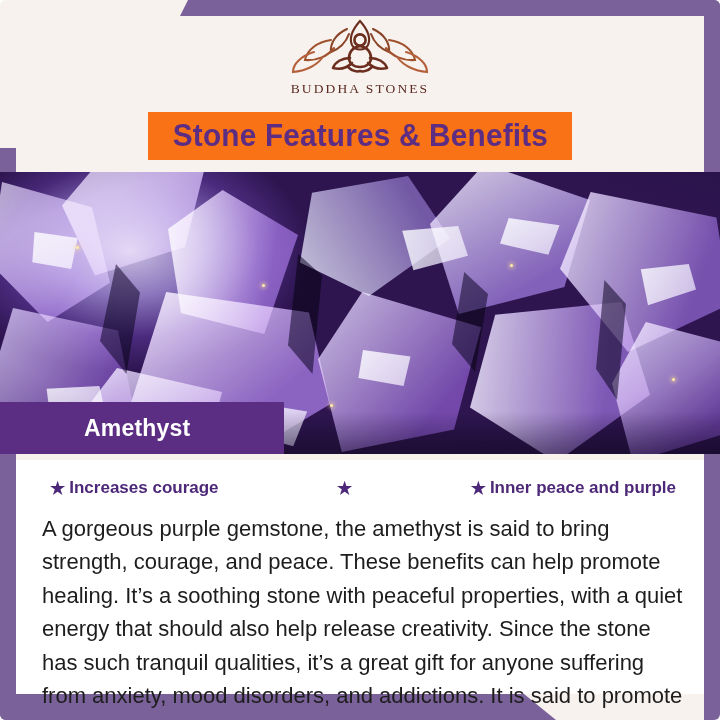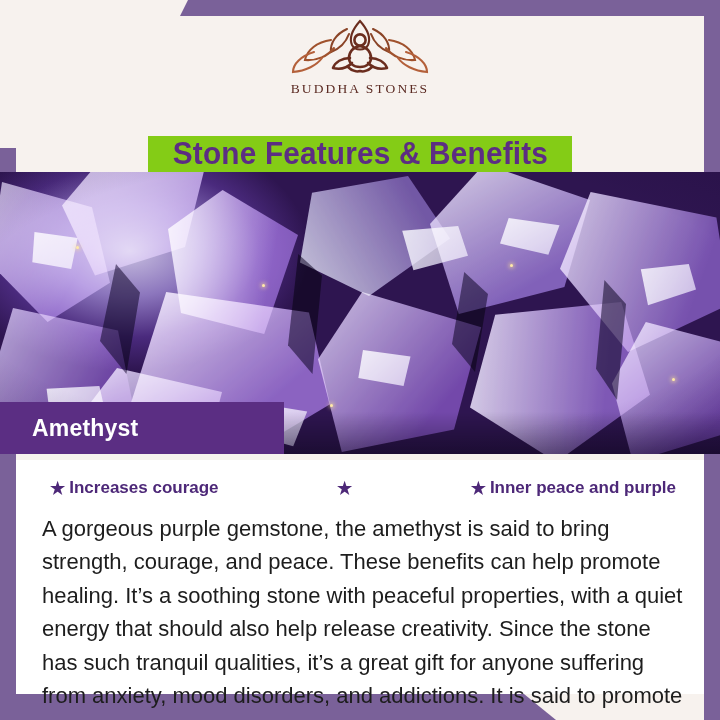--- a/index.html
+++ b/index.html
@@ -10,20 +10,21 @@
     overflow: hidden;
     font-family: "Liberation Sans", sans-serif;
   }
 
   #poster {
     position: relative;
     width: 720px;
     height: 720px;
     background: #f7f2ee;
     overflow: hidden;
+    border-radius: 6px;
   }
 
   
   .frame-top {
     position: absolute;
     top: 0; left: 180px; right: 0;
     height: 16px;
     background: #7a6199;
     clip-path: polygon(8px 0, 100% 0, 100% 100%, 0 100%);
   }
@@ -68,27 +69,27 @@
     margin-top: 3px;
     font-family: "Liberation Serif", serif;
     font-size: 13.5px;
     letter-spacing: 2.1px;
     color: #5b2a22;
     font-weight: 400;
   }
 
   .title-plate {
     position: absolute;
-    top: 136px;
+    top: 112px;
     left: 148px;
     width: 424px;
     height: 48px;
-    background: #84cc16;
-    display: flex;
-    align-items: flex-start;
+    background: #f97316;
+    display: flex;
+    align-items: center;
     justify-content: center;
   }
   .title-text {
     font-family: "Liberation Sans Narrow", "Liberation Sans", sans-serif;
     font-size: 31px;
     font-weight: bold;
     color: #5c2d83;
     letter-spacing: 0.2px;
     transform: scaleX(0.96);
   }
@@ -137,21 +138,21 @@
     position: absolute;
     left: 0;
     top: 402px;
     width: 284px;
     height: 52px;
     background: #5b2e83;
     display: flex;
     align-items: center;
   }
   .stone-banner .label {
-    margin-left: 32px;
+    margin-left: 84px;
     color: #ffffff;
     font-family: "Liberation Sans Narrow", "Liberation Sans", sans-serif;
     font-size: 23px;
     font-weight: bold;
     letter-spacing: .2px;
   }
 
   
   .content {
     position: absolute;

